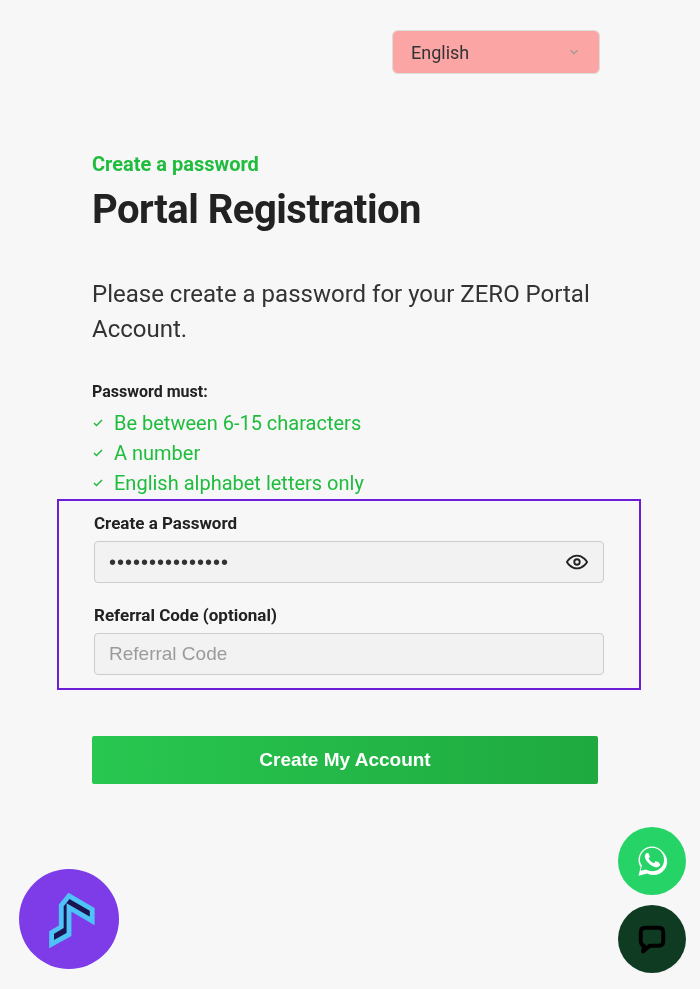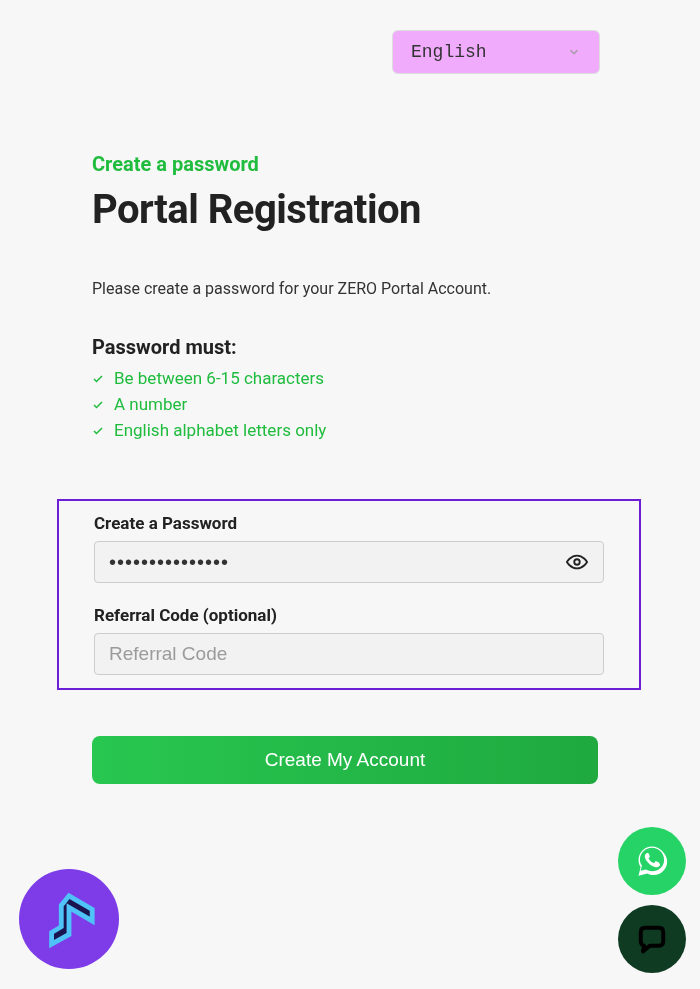--- a/index.html
+++ b/index.html
@@ -13,29 +13,28 @@
     width: 700px;
     height: 989px;
     position: relative;
   }
   .language-selector {
     position: absolute;
     top: 30px;
     right: 100px;
     width: 208px;
     height: 44px;
-    background: #f0abfc;
+    background: #fca5a5;
     border: 1px solid #ddd;
     border-radius: 6px;
     display: flex;
     align-items: center;
     justify-content: space-between;
     padding: 0 18px;
     cursor: pointer;
-    font-family: Liberation Mono, monospace;
   }
   .language-selector span {
     font-size: 18px;
     color: #333;
   }
   .chevron-down {
     width: 14px;
     height: 14px;
     stroke: #999;
     stroke-width: 2;
@@ -55,38 +54,38 @@
   }
   .title {
     color: #222;
     font-weight: 700;
     font-size: 40px;
     margin-bottom: 44px;
     letter-spacing: -0.5px;
   }
   .description {
     color: #333;
-    font-size: 16px;
+    font-size: 24px;
     line-height: 1.45;
     margin-bottom: 35px;
   }
   .requirements-title {
     color: #222;
     font-weight: 700;
-    font-size: 20px;
+    font-size: 16px;
     margin-bottom: 8px;
   }
   .requirements-list {
     list-style: none;
   }
   .requirements-list li {
     display: flex;
     align-items: center;
     color: #1fbc3e;
-    font-size: 17px;
+    font-size: 20px;
     line-height: 1.4;
     margin-bottom: 2px;
   }
   .check-icon {
     width: 12px;
     height: 12px;
     stroke: #1fbc3e;
     stroke-width: 3;
     fill: none;
     margin-right: 10px;
@@ -153,23 +152,23 @@
     fill: none;
   }
   .create-btn {
     position: absolute;
     top: 736px;
     left: 92px;
     width: 506px;
     height: 48px;
     background: linear-gradient(90deg, #28c750 0%, #1fa93f 100%);
     border: none;
-    border-radius: 8px;
+    border-radius: 2px;
     color: #fff;
-    font-weight: 400;
+    font-weight: 700;
     font-size: 19px;
     cursor: pointer;
   }
   .logo-bubble {
     position: absolute;
     bottom: 20px;
     left: 19px;
     width: 100px;
     height: 100px;
     border-radius: 50%;

